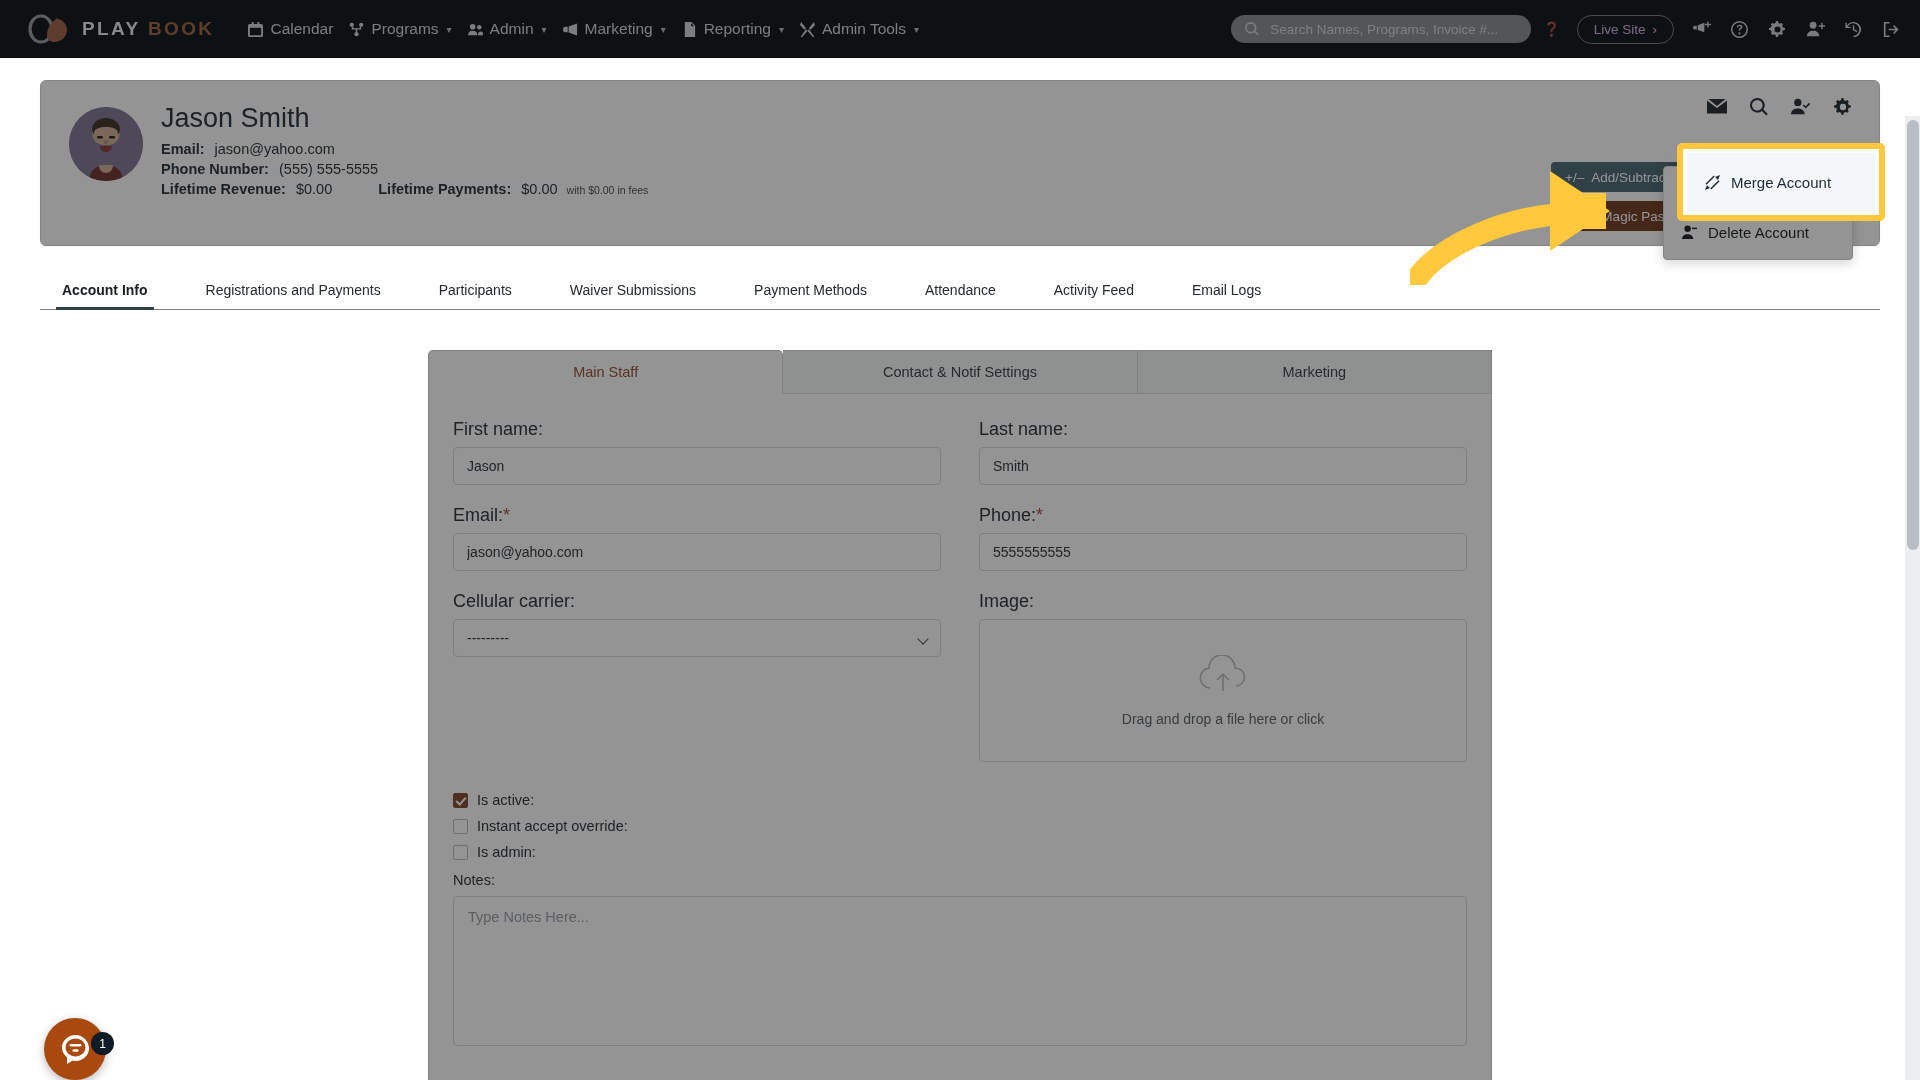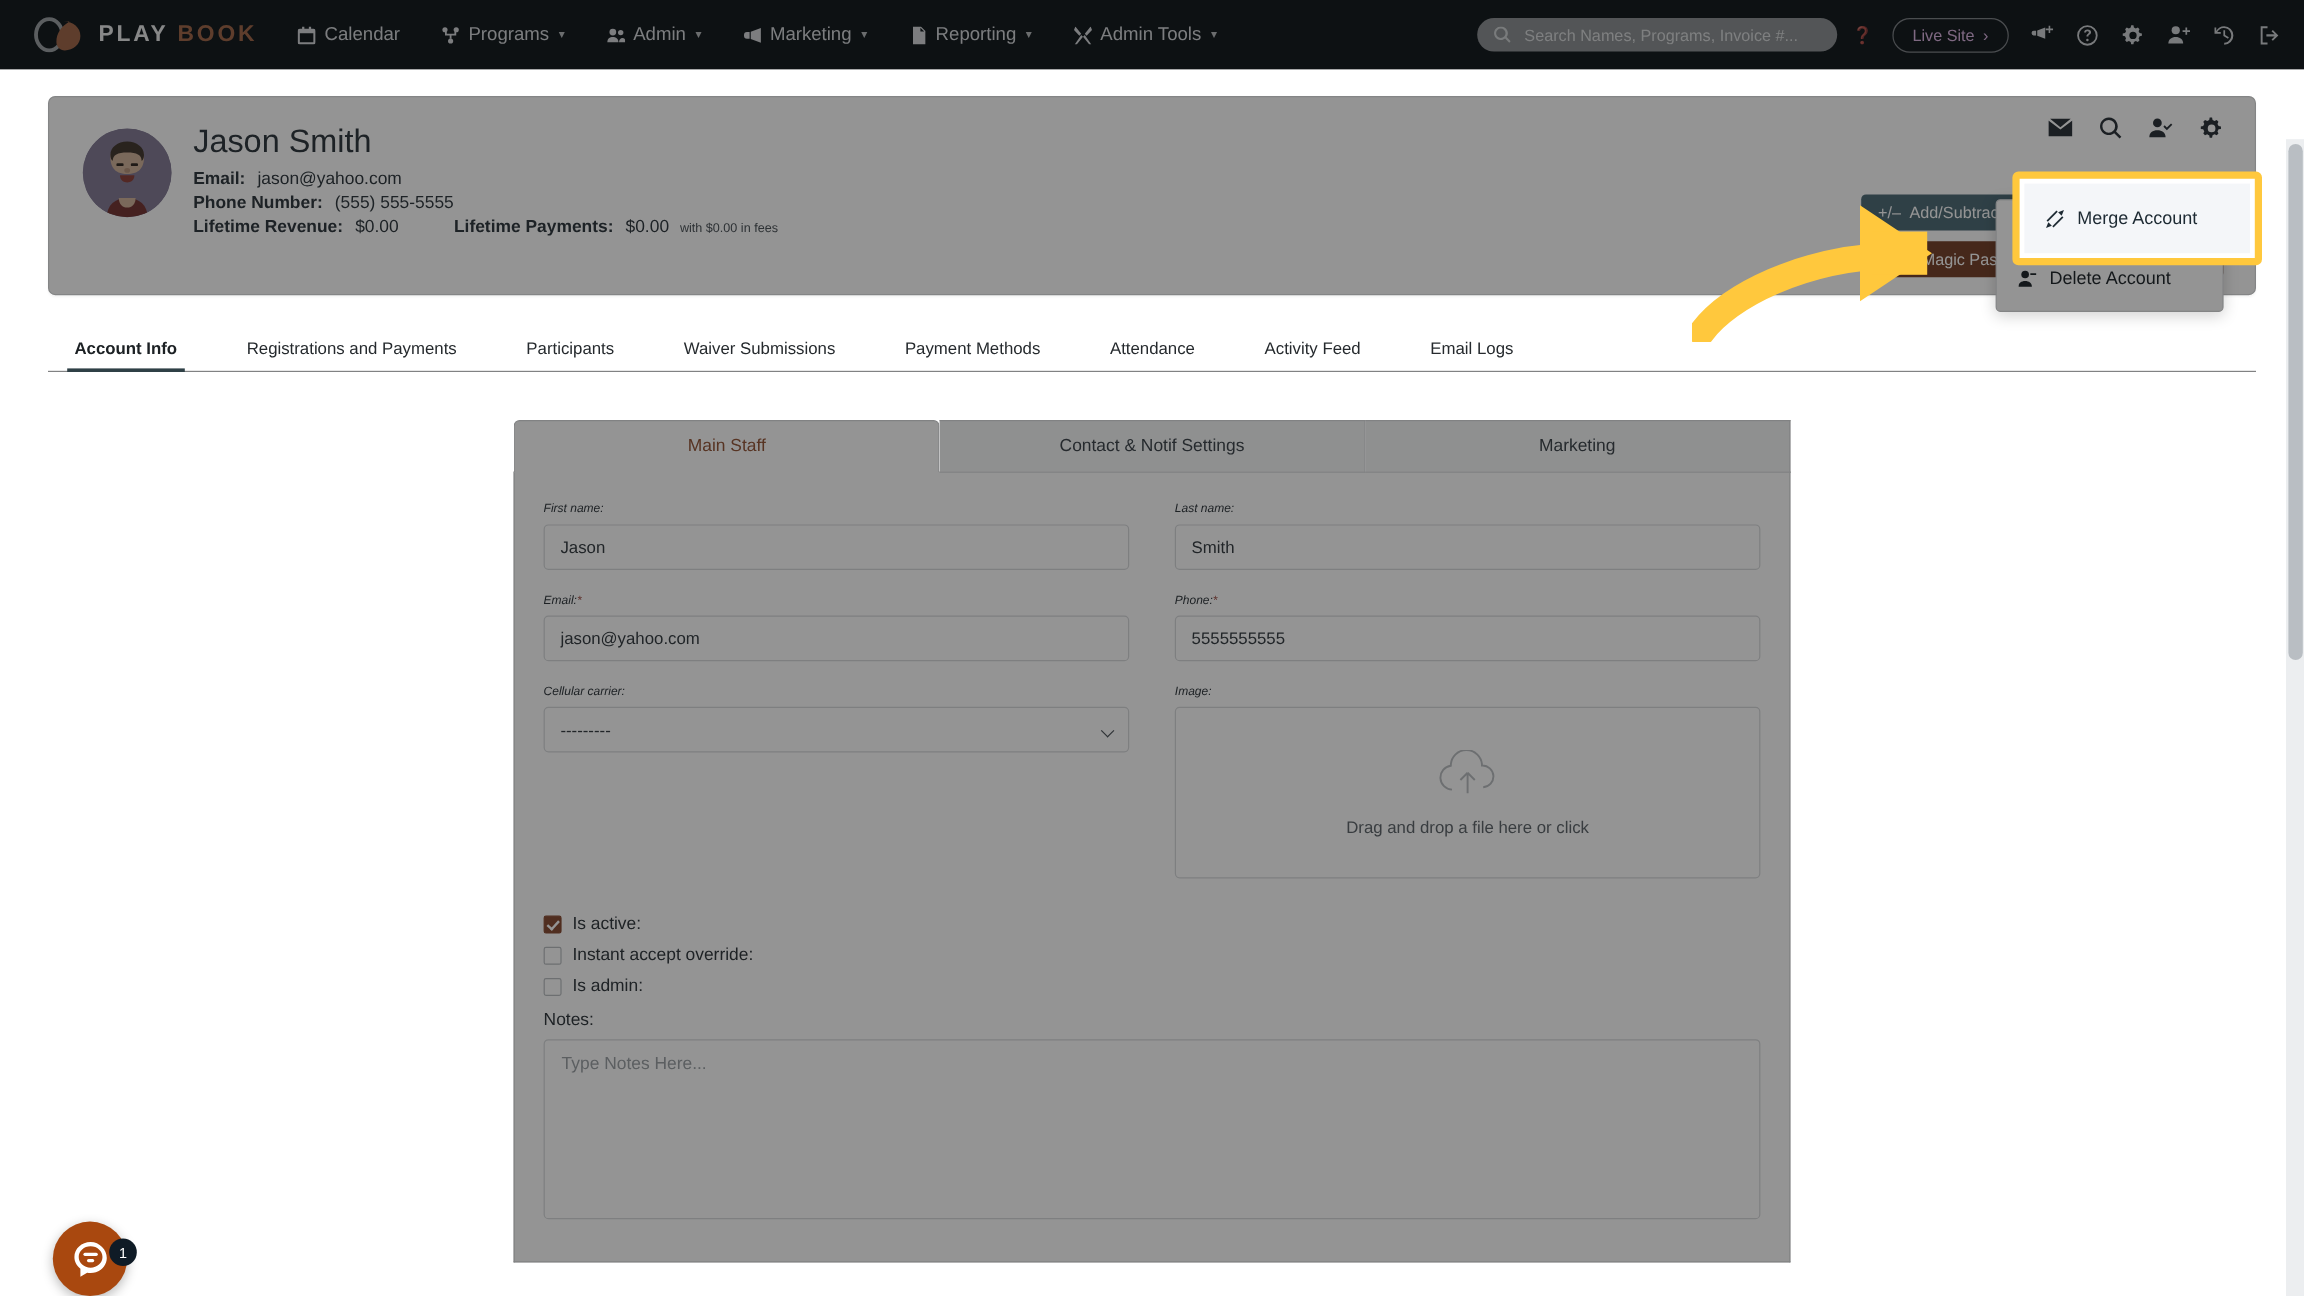--- a/index.html
+++ b/index.html
@@ -29,21 +29,21 @@
     padding: 0 18px 0 28px;
     color: #c6ccd2;
   }
   .brand { display: flex; align-items: center; gap: 10px; margin-right: 34px; }
   .brand-logo { width: 44px; height: 30px; }
   .brand-text {
     font-size: 19px; font-weight: bold; letter-spacing: 2.4px;
     color: #e8eaec;
   }
   .brand-text .orange { color: #c8622c; }
-  .nav-items { display: flex; align-items: center; gap: 35px; }
+  .nav-items { display: flex; align-items: center; gap: 16px; }
   .nav-item {
     display: flex; align-items: center; gap: 7px;
     font-size: 15.5px; color: #d3d8dd; cursor: pointer;
     white-space: nowrap;
   }
   .nav-item .caret { font-size: 10px; opacity: .85; margin-left: 1px; }
   .nav-ico { display: inline-flex; width: 15px; height: 15px; }
   .nav-ico svg { width: 100%; height: 100%; fill: #d3d8dd; }
 
   .nav-right { margin-left: auto; display: flex; align-items: center; gap: 16px; }
@@ -161,21 +161,21 @@
     border-bottom-color: #fff;
     border-top-left-radius: 5px; border-top-right-radius: 5px;
   }
   #form-panel {
     border: 1px solid #dde1e4; border-top: none;
     background: #fff; padding: 26px 24px 30px 24px;
     min-height: 560px;
   }
   .form-grid { display: grid; grid-template-columns: 1fr 1fr; gap: 0 38px; }
   .field { margin-bottom: 20px; }
-  .flabel { font-size: 10px; color: #2f3c46; margin-bottom: 7px; display: block; font-style: italic; }
+  .flabel { font-size: 18px; color: #2f3c46; margin-bottom: 7px; display: block; }
   .req { color: #d64b3b; }
   .finput {
     width: 100%; height: 38px; border: 1px solid #d7dbdf; border-radius: 4px;
     padding: 0 13px; font-size: 14px; color: #34414b;
     font-family: "Liberation Sans", sans-serif; outline: none; background: #fff;
   }
   select.finput { appearance: none; padding-right: 30px; }
   .sel-wrap { position: relative; }
   .sel-wrap:after {
     content: ""; position: absolute; right: 14px; top: 16px;

